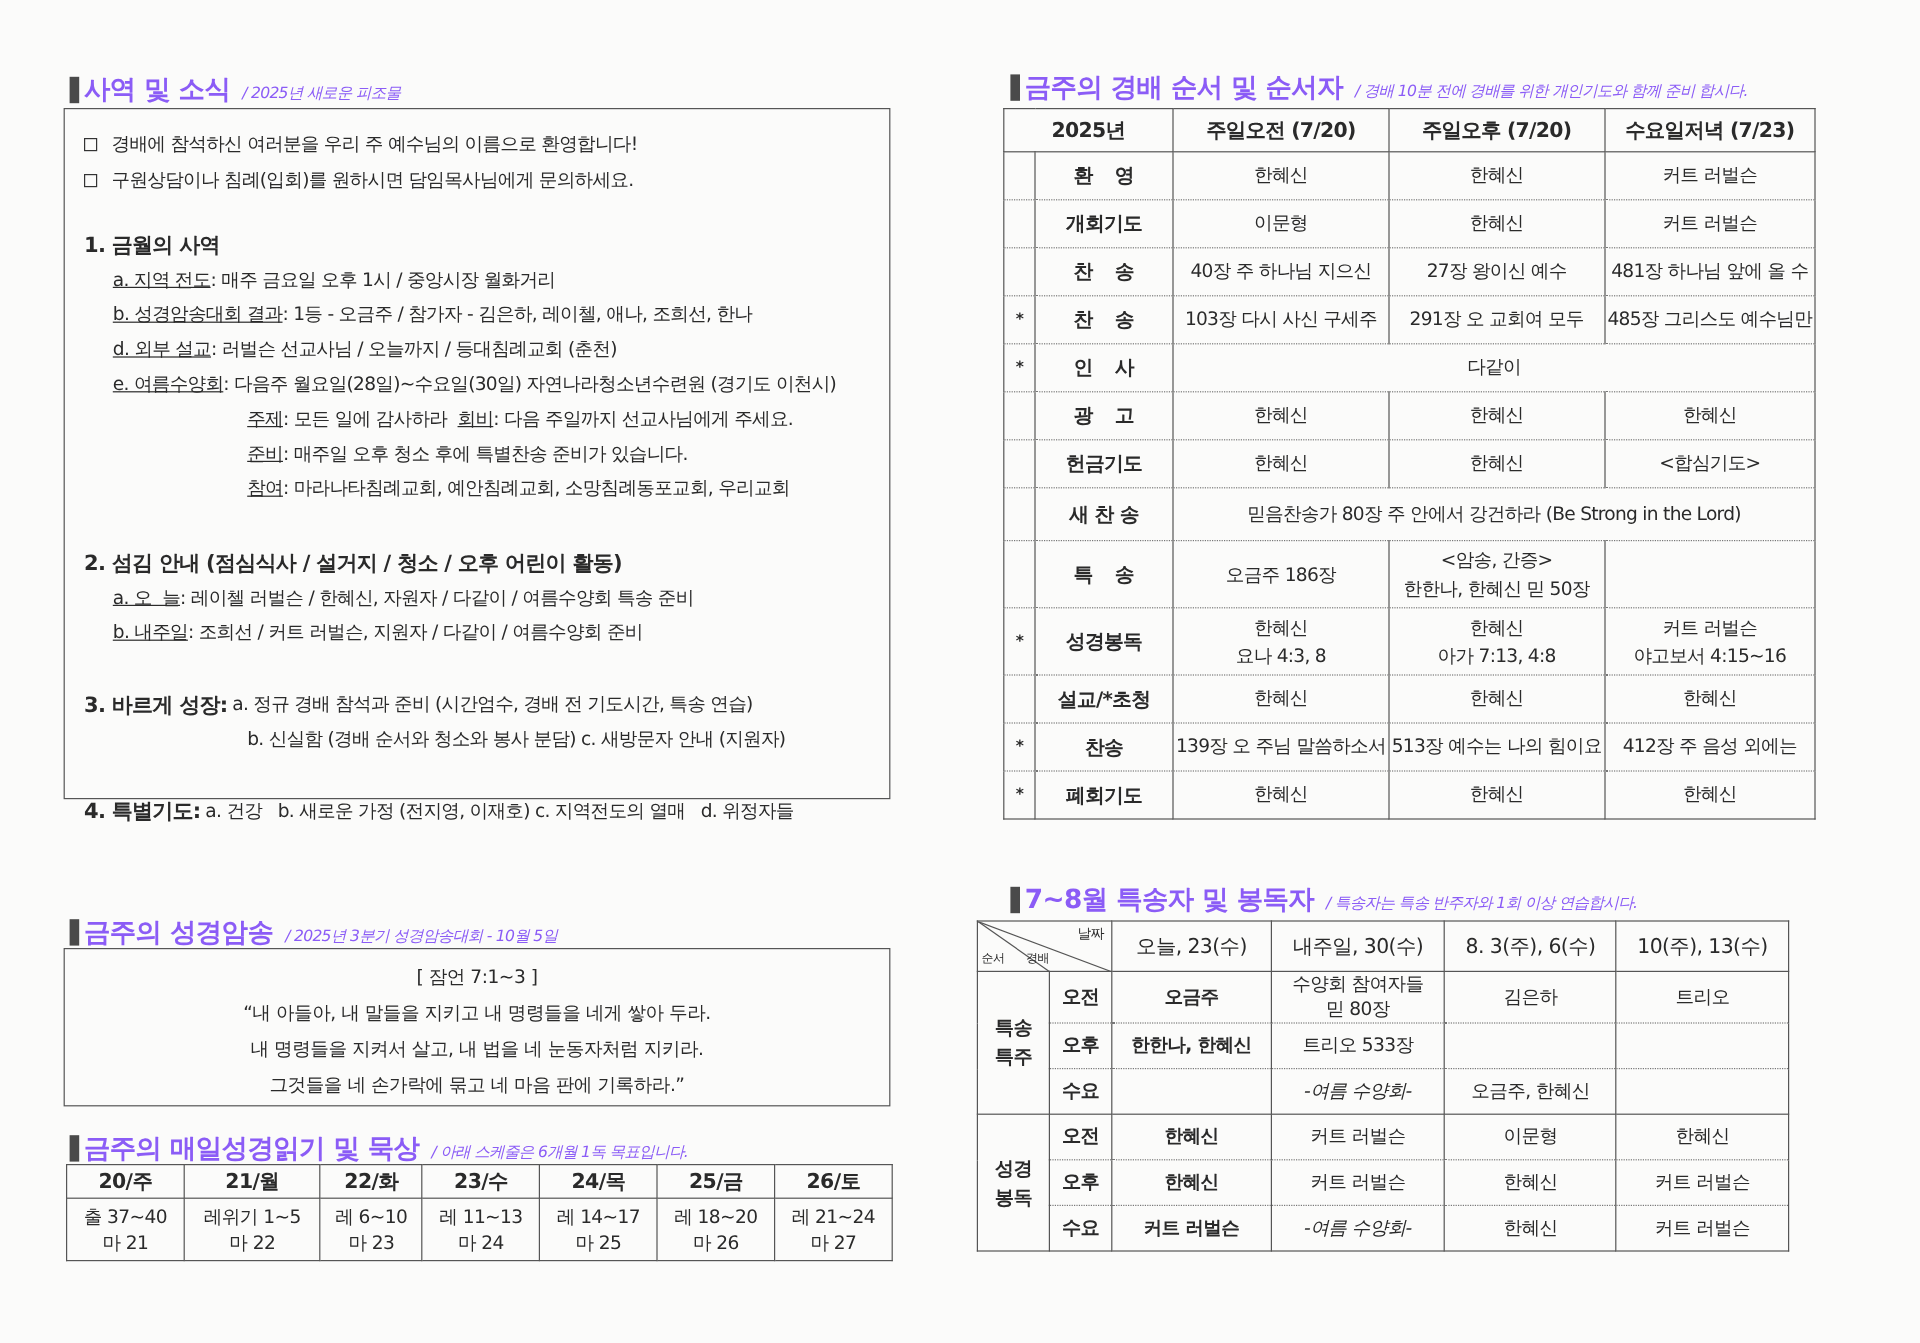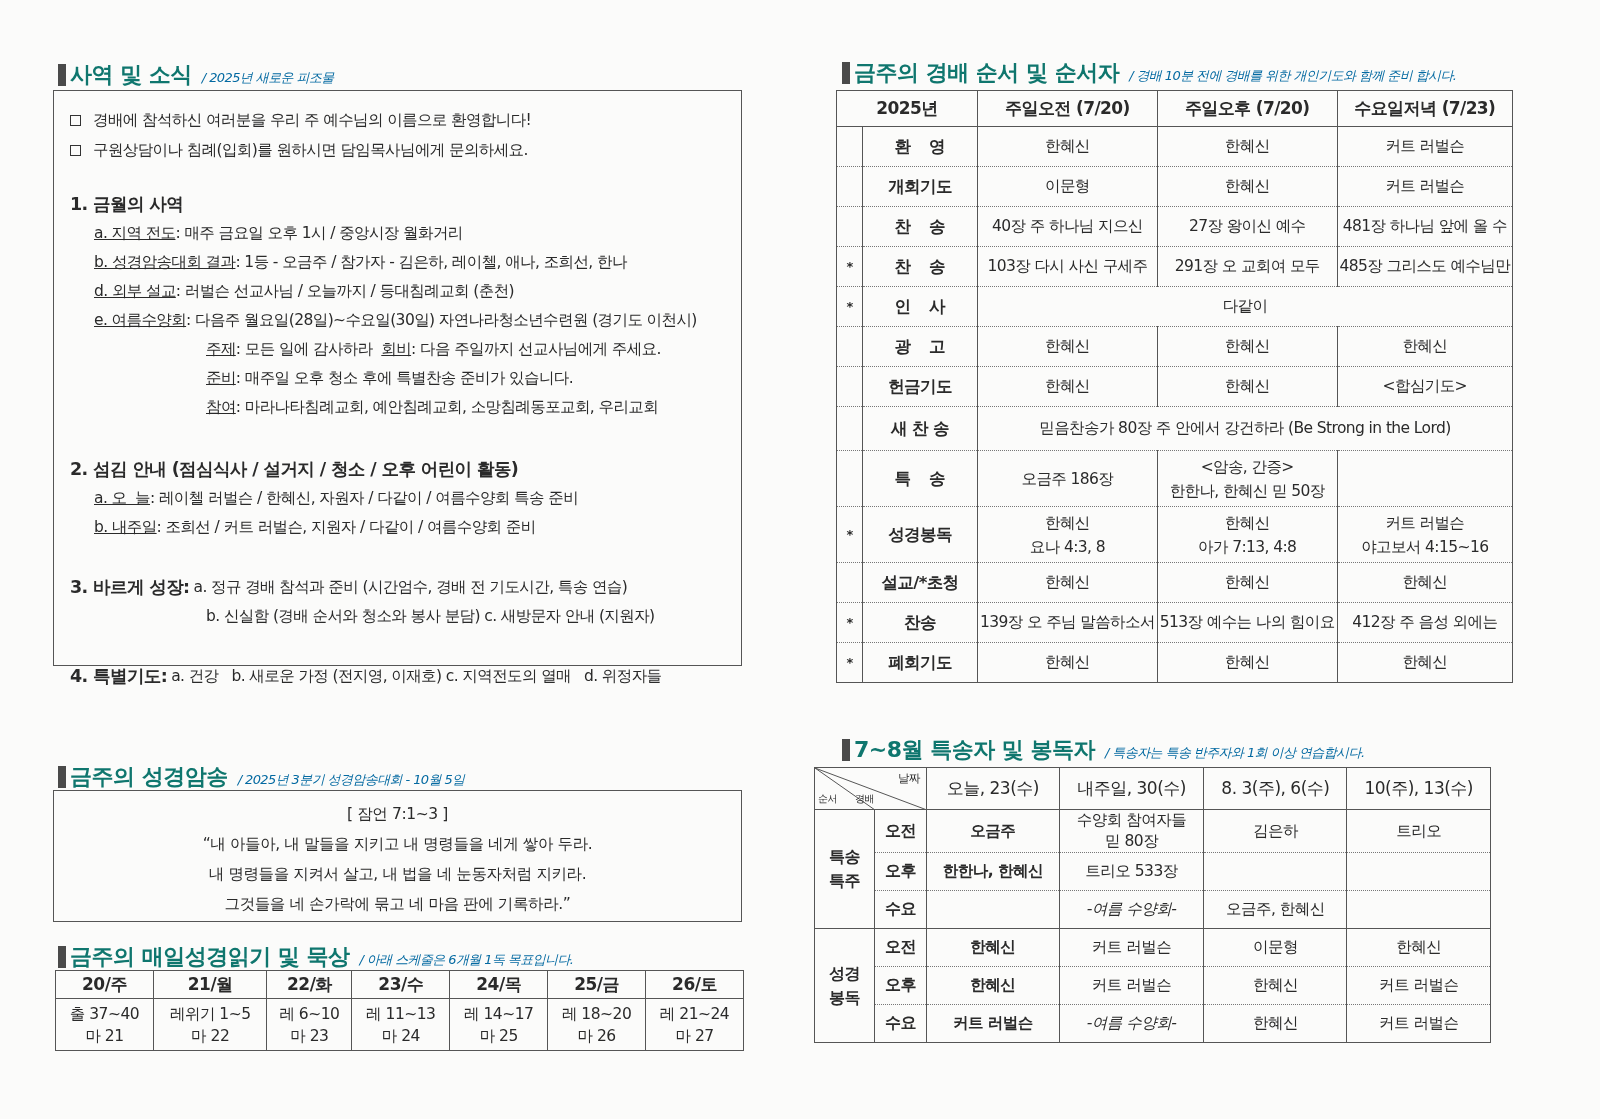--- a/index.html
+++ b/index.html
@@ -1,22 +1,22 @@
 <!DOCTYPE html>
 <html><head>
 <meta charset="utf-8">
 <style>
   * { box-sizing: border-box; margin: 0; padding: 0; }
   html, body { width: 1600px; height: 1119px; background: #fbfbfa; overflow: hidden; }
   body { position: relative; font-family: "DejaVu Sans", "Liberation Sans", sans-serif; color: #2a2a2a; }
 
   .section-title { position: absolute; display: flex; align-items: baseline; white-space: nowrap; }
   .section-title .bar { display: inline-block; width: 8px; height: 22px; background: #4a4a4a; margin-right: 4px; align-self: center; }
-  .section-title .main { font-size: 22px; font-weight: bold; color: #0f766e; letter-spacing: -0.5px; }
-  .section-title .sub { font-size: 13px; font-style: italic; color: #0369a1; margin-left: 10px; letter-spacing: -0.6px; }
+  .section-title .main { font-size: 22px; font-weight: bold; color: #8b5cf6; letter-spacing: -0.5px; }
+  .section-title .sub { font-size: 13px; font-style: italic; color: #8b5cf6; margin-left: 10px; letter-spacing: -0.6px; }
 
   .box { position: absolute; border: 1.5px solid #555; background: transparent; }
 
   
   .news { left: 53px; top: 90px; width: 689px; height: 576px; padding: 14px 16px; font-size: 15.5px; letter-spacing: -0.6px; }
   .news .bullet-line { display: flex; align-items: center; height: 30px; }
   .news .checkbox { width: 11px; height: 11px; border: 1.8px solid #333; margin-right: 12px; flex-shrink: 0; }
   .news .num { font-size: 17.5px; font-weight: bold; height: 30px; display: flex; align-items: center; }
   .news .num .light { font-weight: normal; font-size: 15.5px; margin-left: 4px; }
   .news .item { height: 29px; display: flex; align-items: center; padding-left: 24px; }

